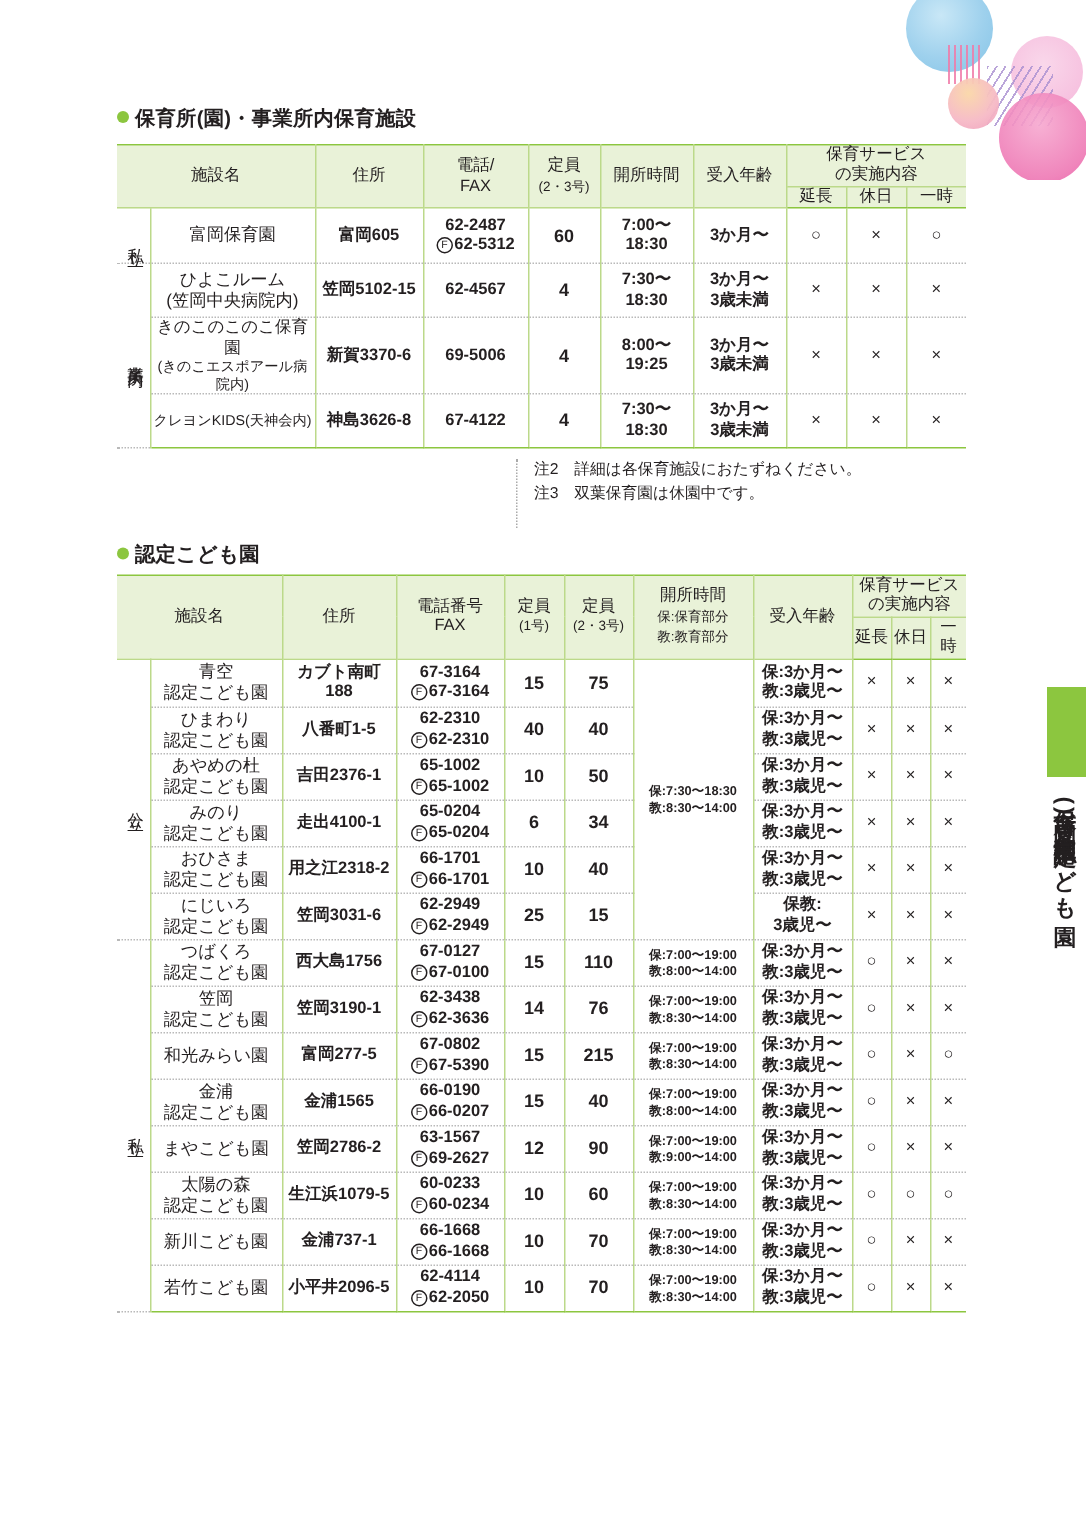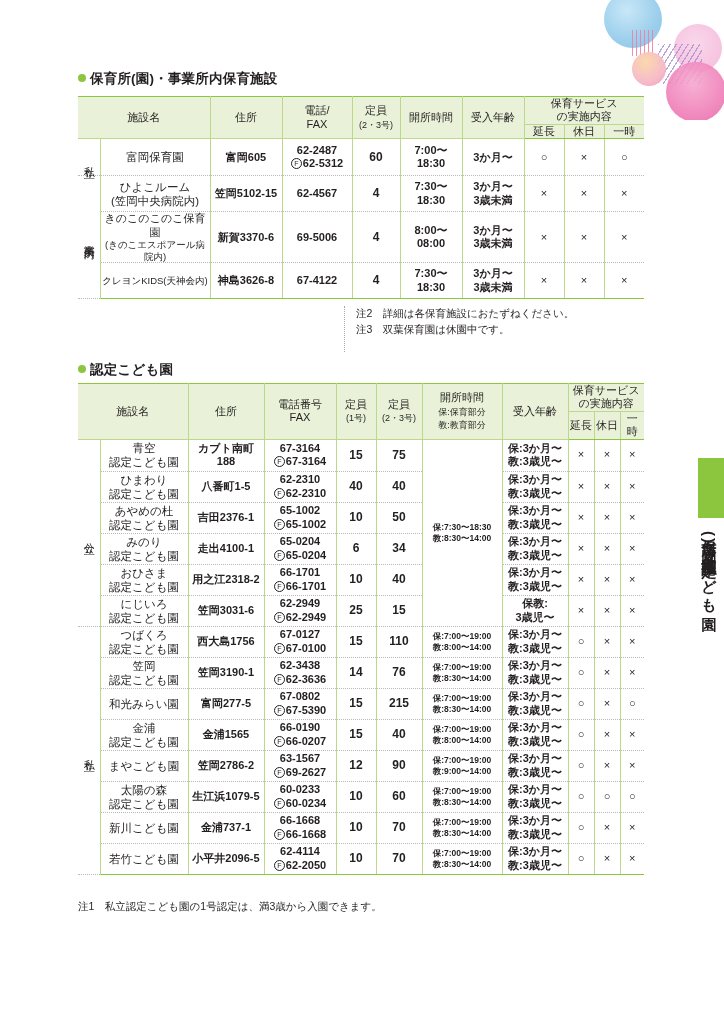--- a/index.html
+++ b/index.html
@@ -282,21 +282,21 @@
         <td class="mark noright">×</td>
       </tr>
       <tr style="height:35px">
         <td class="nm2 small-nm">
           <span style="font-size:11px">きのこのこのこ保育園</span><br><span>(きのこエスポアール病院内)</span>
         </td>
         <td class="addr">新賀3370-6</td>
         <td class="tel">69-5006</td>
         <td class="num">4</td>
         <td class="time">
-          <span>8:00〜</span><br><span>08:00</span>
+          <span>8:00〜</span><br><span>19:25</span>
         </td>
         <td class="age">
           <span>3か月〜</span><br><span>3歳未満</span>
         </td>
         <td class="mark">×</td>
         <td class="mark">×</td>
         <td class="mark noright">×</td>
       </tr>
       <tr style="height:36px">
         <td class="nm2 small-nm">クレヨンKIDS(天神会内)</td>
@@ -638,16 +638,15 @@
           <span>保:3か月〜</span><br><span>教:3歳児〜</span>
         </td>
         <td class="mark">○</td>
         <td class="mark">×</td>
         <td class="mark noright">×</td>
       </tr>
 
     </tbody>
   </table>
 
-  <div class="notes" style="left:78px; top:898px;">注1　私立認定こども園の1号認定は、満3歳から入園できます。</div>
 
 
 </div>
 
 </body></html>

